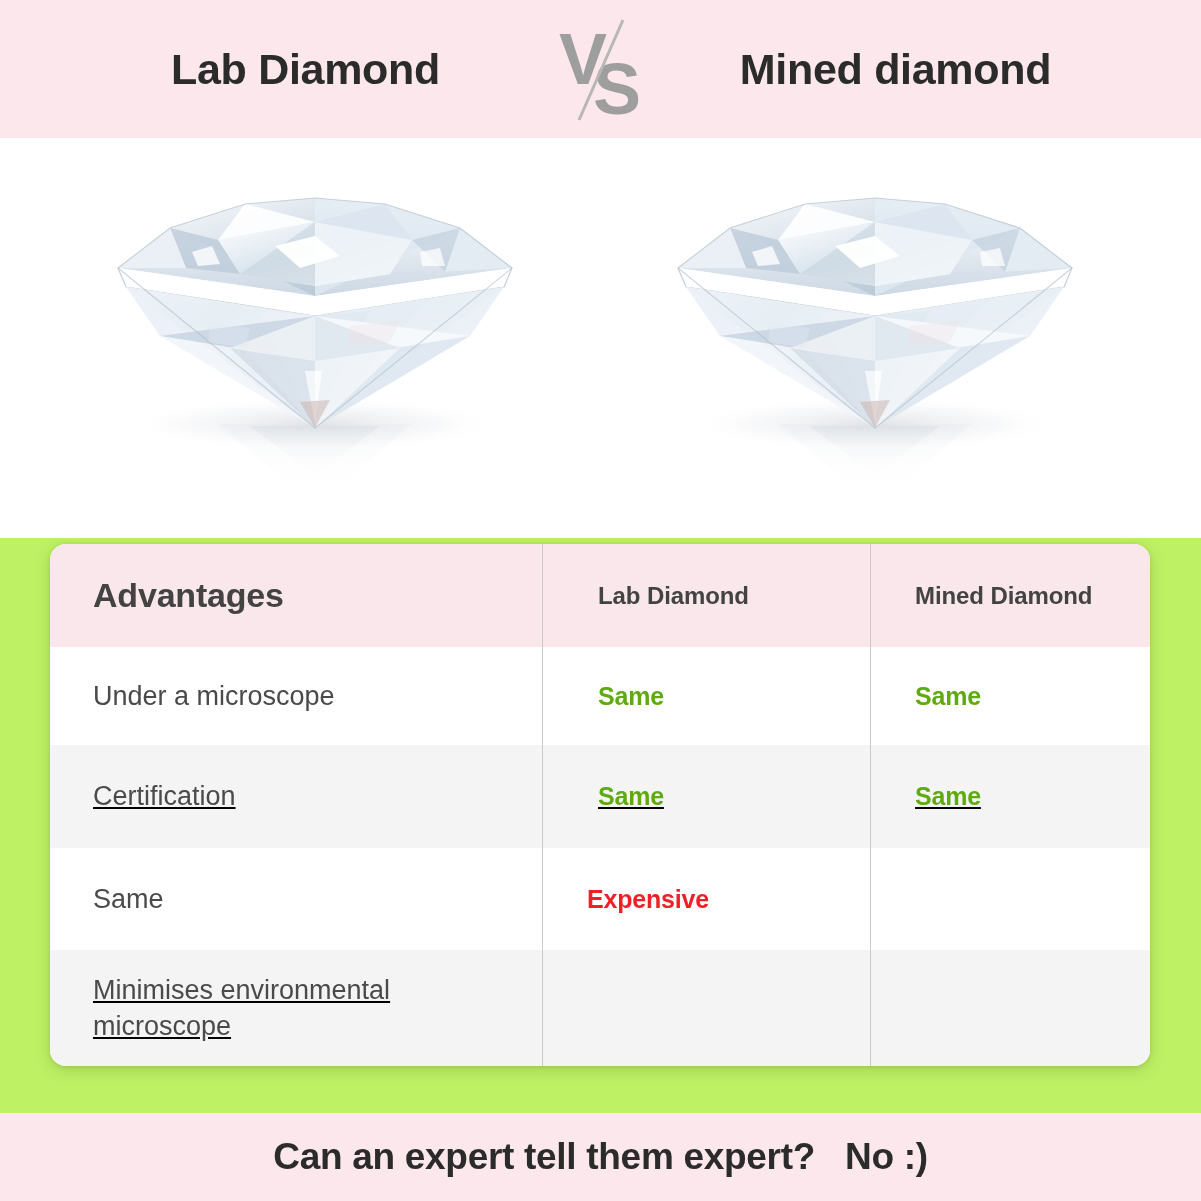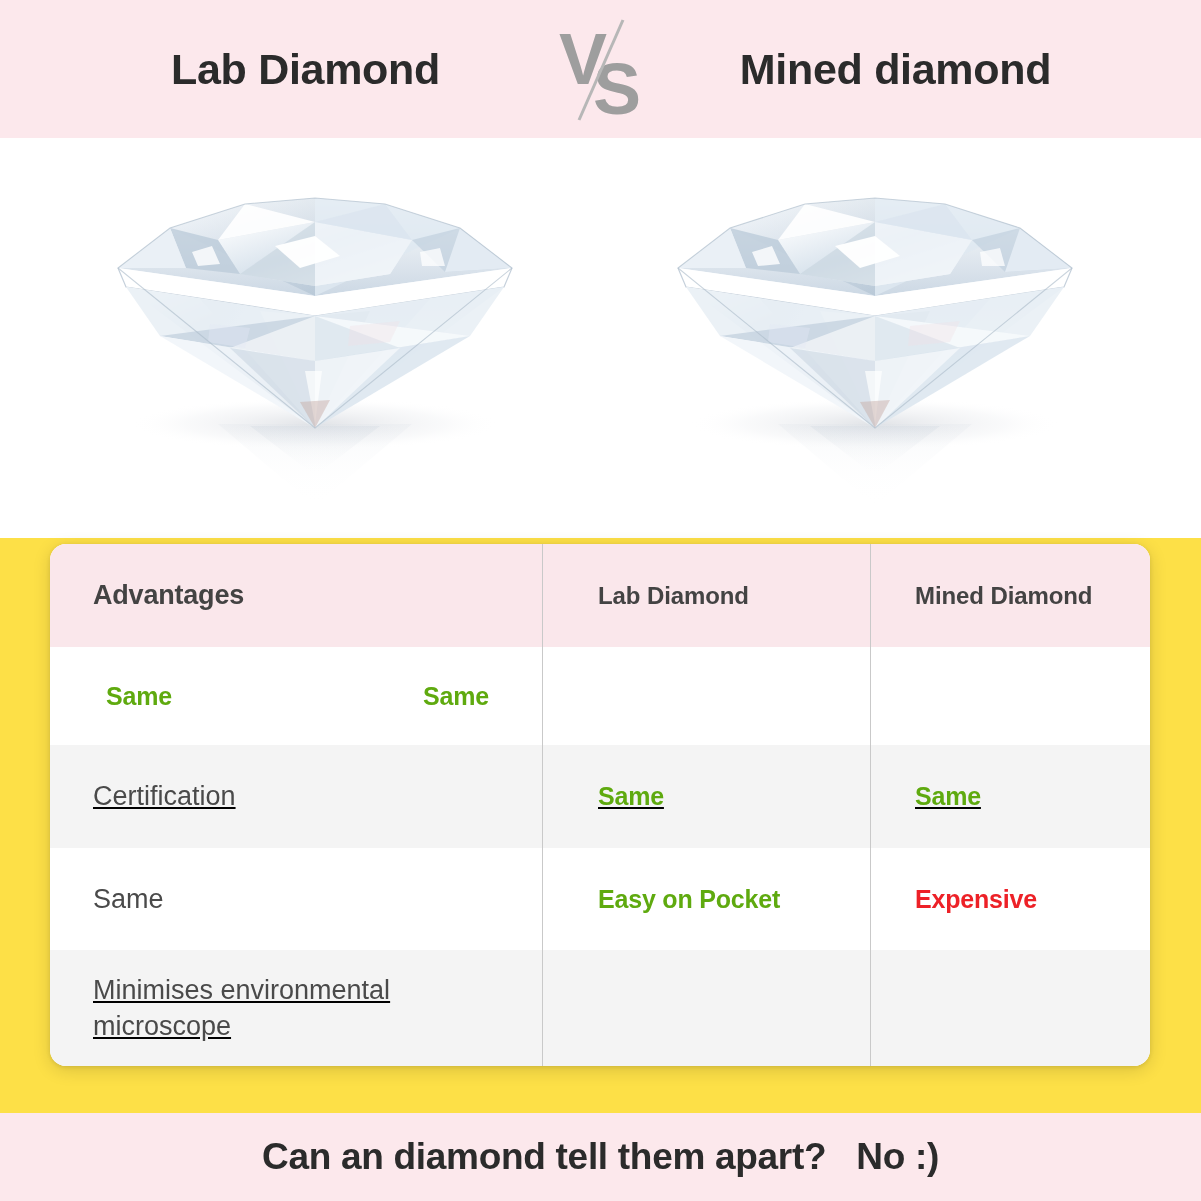--- a/index.html
+++ b/index.html
@@ -9,21 +9,21 @@
     height: 1201px;
     background: #ffffff;
     font-family: "Liberation Sans", sans-serif;
     overflow: hidden;
   }
 
   .page {
     position: relative;
     width: 1201px;
     height: 1201px;
-    background: #fde047;
+    background: #bef264;
   }
 
   
   .header-band {
     position: absolute;
     left: 0; top: 0;
     width: 1201px;
     height: 138px;
     background: #fce8ec;
     display: flex;
@@ -93,21 +93,21 @@
   }
   .t-row.head   { height: 103px; background: #fae7eb; }
   .t-row.r-odd  { background: #ffffff; }
   .t-row.r-even { background: #f4f4f4; text-decoration: underline; }
 
   .c-label { width: 492px; flex: 0 0 492px; display: flex; align-items: center; padding-left: 43px; padding-right: 16px; }
   .c-lab   { width: 328px; flex: 0 0 328px; display: flex; align-items: center; padding-left: 56px; padding-right: 10px; }
   .c-min   { width: 280px; flex: 0 0 280px; display: flex; align-items: center; padding-left: 45px; padding-right: 10px; }
 
   .head .c-label .htxt {
-    font-size: 27px; font-weight: bold; color: #434343; letter-spacing: -0.2px; text-align: center;
+    font-size: 34px; font-weight: bold; color: #434343; letter-spacing: -0.2px; text-align: center;
   }
   .head .c-lab .htxt, .head .c-min .htxt {
     font-size: 24px; font-weight: bold; color: #434343; letter-spacing: -0.1px;
   }
 
   .feature-text {
     font-size: 27px;
     font-weight: normal;
     color: #4a4a4a;
     line-height: 1.35;
@@ -327,20 +327,23 @@
       </div>
       <div class="c-lab">
         <span class="htxt">Lab Diamond</span>
       </div>
       <div class="c-min">
         <span class="htxt">Mined Diamond</span>
       </div>
     </div>
 
     <div class="t-row r-odd" style="height:98px">
+      <div class="c-label">
+        <span class="feature-text">Under a microscope</span>
+      </div>
       <div class="c-lab">
         <span class="val green">Same</span>
       </div>
       <div class="c-min">
         <span class="val green">Same</span>
       </div>
     </div>
 
     <div class="t-row r-even" style="height:103px">
       <div class="c-label">
@@ -350,36 +353,33 @@
         <span class="val green">Same</span>
       </div>
       <div class="c-min">
         <span class="val green">Same</span>
       </div>
     </div>
 
     <div class="t-row r-odd" style="height:102px">
       <div class="c-label">
         <span class="feature-text">Same</span>
-      </div>
-      <div class="c-lab">
-        <span class="val green">Easy on Pocket</span>
       </div>
       <div class="c-min">
         <span class="val red">Expensive</span>
       </div>
     </div>
 
     <div class="t-row r-even" style="height:116px">
       <div class="c-label">
         <span class="feature-text" style="max-width:430px">Minimises environmental microscope</span>
       </div>
     </div>
 
     <div class="vdiv one"></div>
     <div class="vdiv two"></div>
   </div>
 
   <div class="footer-band">
-    <div class="footer-text">Can an diamond tell them apart?   No :)</div>
+    <div class="footer-text">Can an expert tell them expert?   No :)</div>
   </div>
 
 </div>
 
 </body></html>

